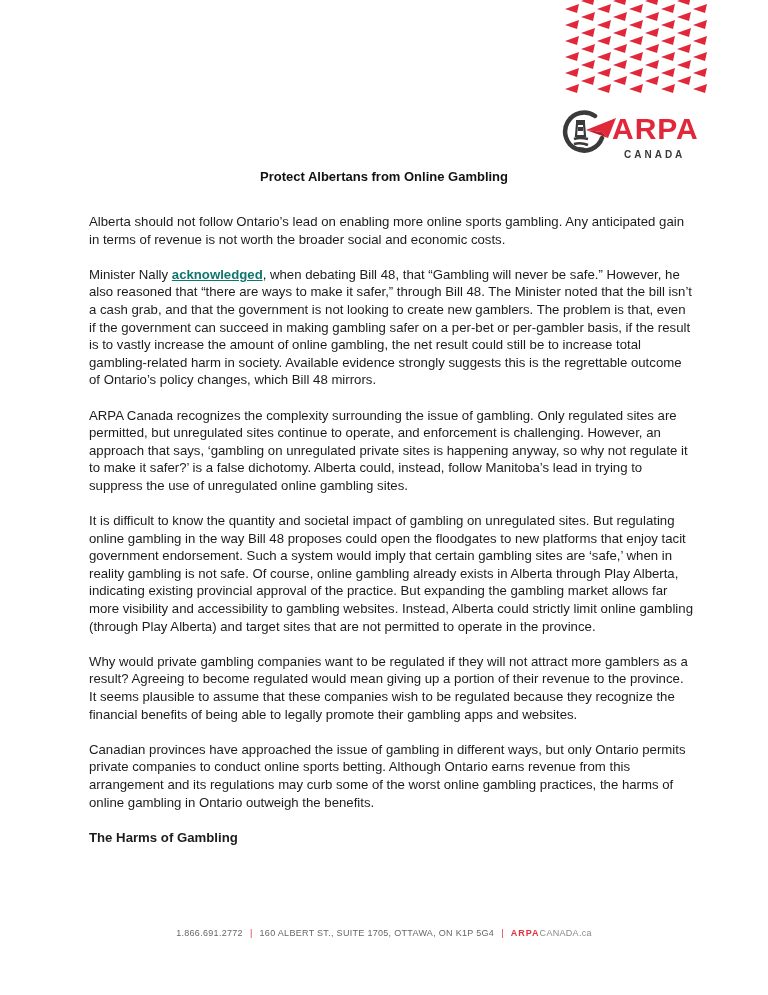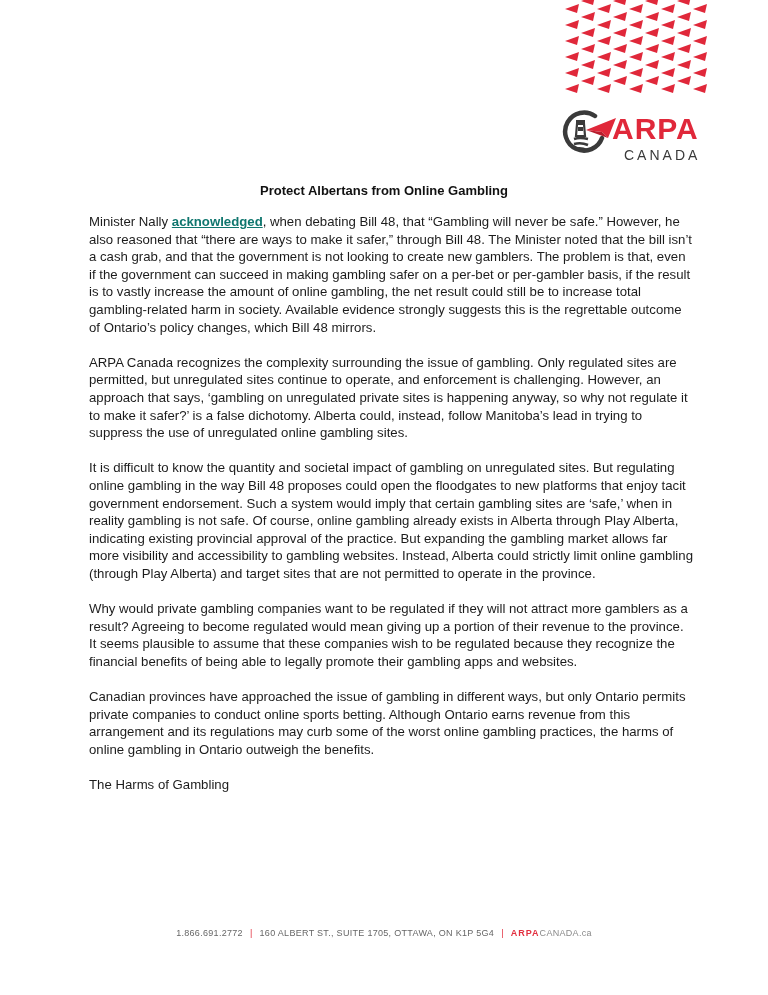--- a/index.html
+++ b/index.html
@@ -2,29 +2,29 @@
 <html><head>
   <meta charset="utf-8">
   <style>
     html, body { margin: 0; padding: 0; background: #ffffff; }
     body { width: 768px; height: 995px; position: relative; overflow: hidden; font-family: "Liberation Sans", sans-serif; color: #1a1a1a; }
     .page { position: absolute; left: 0; top: 0; width: 768px; height: 860px; background: #fff; }
 
     .pattern { position: absolute; left: 562px; top: 0; width: 150px; height: 98px; }
     .logo { position: absolute; left: 562px; top: 108px; width: 150px; height: 56px; }
     .logo-wordmark { position: absolute; left: 50px; top: 4px; font-family: "Liberation Sans", sans-serif; font-weight: bold; font-size: 30px; letter-spacing: 1px; line-height: 34px; }
-    .logo-sub { position: absolute; left: 62px; top: 40px; font-family: "Liberation Sans", sans-serif; font-weight: normal; font-size: 14px; letter-spacing: 3px; color: #3a3a3a; line-height: 14px; }
+    .logo-sub { position: absolute; left: 62px; top: 40px; font-family: "Liberation Sans", sans-serif; font-weight: bold; font-size: 10px; letter-spacing: 3px; color: #3a3a3a; line-height: 14px; }
     .logo-mark { position: absolute; left: 0; top: 0; width: 54px; height: 56px; }
 
-    .title { position: absolute; left: 0; right: 0; top: 183px; text-align: center; font-family: "Liberation Sans", sans-serif; font-weight: bold; font-size: 13px; color: #111; }
+    .title { position: absolute; left: 0; right: 0; top: 169px; text-align: center; font-family: "Liberation Sans", sans-serif; font-weight: bold; font-size: 13px; color: #111; }
 
     .body { position: absolute; left: 89px; top: 213px; width: 605px; font-family: "Liberation Sans", sans-serif; font-size: 13.2px; line-height: 17.6px; color: #1c1c1c; }
     .para { margin: 0 0 17.6px 0; }
     .link { color: #0f766e; text-decoration: underline; font-weight: bold; }
-    .subhead { font-weight: normal; margin-top: 0; }
+    .subhead { font-weight: bold; margin-top: 0; }
 
     .footer { position: absolute; left: 0; right: 0; top: 928px; text-align: center; font-family: "Liberation Sans", sans-serif; font-size: 9px; color: #666; letter-spacing: 0.3px; }
     .footer .sep { color: #e23040; margin: 0 7px; }
     .footer .brand-bold { color: #e23040; font-weight: bold; letter-spacing: 1px; }
     .footer .brand-light { color: #8a8a8a; }
   </style>
 </head>
 <body>
 
 <div class="page">
@@ -98,20 +98,21 @@
       <path d="M24 22 L54 10 L46 30 L40 24 Z" fill="#e0283a"></path>
       <path d="M24 22 L40 24 L46 30 Z" fill="#b81d2c"></path>
     </svg>
     <span class="logo-wordmark" style="color:#e0283a;">ARPA</span>
     <span class="logo-sub">CANADA</span>
   </div>
 
   <div class="title">Protect Albertans from Online Gambling</div>
 
   <div class="body">
+    <p class="para">Alberta should not follow Ontario’s lead on enabling more online sports gambling. Any anticipated gain in terms of revenue is not worth the broader social and economic costs.</p>
     <p class="para"><span>Minister Nally </span><a class="link" href="#">acknowledged</a><span>, when debating Bill 48, that “Gambling will never be safe.” However, he also reasoned that “there are ways to make it safer,” through Bill 48. The Minister noted that the bill isn’t a cash grab, and that the government is not looking to create new gamblers. The problem is that, even if the government can succeed in making gambling safer on a per-bet or per-gambler basis, if the result is to vastly increase the amount of online gambling, the net result could still be to increase total gambling-related harm in society. Available evidence strongly suggests this is the regrettable outcome of Ontario’s policy changes, which Bill 48 mirrors.</span></p>
     <p class="para">ARPA Canada recognizes the complexity surrounding the issue of gambling. Only regulated sites are permitted, but unregulated sites continue to operate, and enforcement is challenging. However, an approach that says, ‘gambling on unregulated private sites is happening anyway, so why not regulate it to make it safer?’ is a false dichotomy. Alberta could, instead, follow Manitoba’s lead in trying to suppress the use of unregulated online gambling sites.</p>
     <p class="para">It is difficult to know the quantity and societal impact of gambling on unregulated sites. But regulating online gambling in the way Bill 48 proposes could open the floodgates to new platforms that enjoy tacit government endorsement. Such a system would imply that certain gambling sites are ‘safe,’ when in reality gambling is not safe. Of course, online gambling already exists in Alberta through Play Alberta, indicating existing provincial approval of the practice. But expanding the gambling market allows far more visibility and accessibility to gambling websites. Instead, Alberta could strictly limit online gambling (through Play Alberta) and target sites that are not permitted to operate in the province.</p>
     <p class="para">Why would private gambling companies want to be regulated if they will not attract more gamblers as a result? Agreeing to become regulated would mean giving up a portion of their revenue to the province. It seems plausible to assume that these companies wish to be regulated because they recognize the financial benefits of being able to legally promote their gambling apps and websites.</p>
     <p class="para">Canadian provinces have approached the issue of gambling in different ways, but only Ontario permits private companies to conduct online sports betting. Although Ontario earns revenue from this arrangement and its regulations may curb some of the worst online gambling practices, the harms of online gambling in Ontario outweigh the benefits.</p>
     <p class="para subhead">The Harms of Gambling</p>
   </div>
 
   <div class="footer">
     <span>1.866.691.2772</span><span class="sep">|</span><span>160 ALBERT ST., SUITE 1705, OTTAWA, ON K1P 5G4</span><span class="sep">|</span><span><span class="brand-bold">ARPA</span><span class="brand-light">CANADA.ca</span></span>

